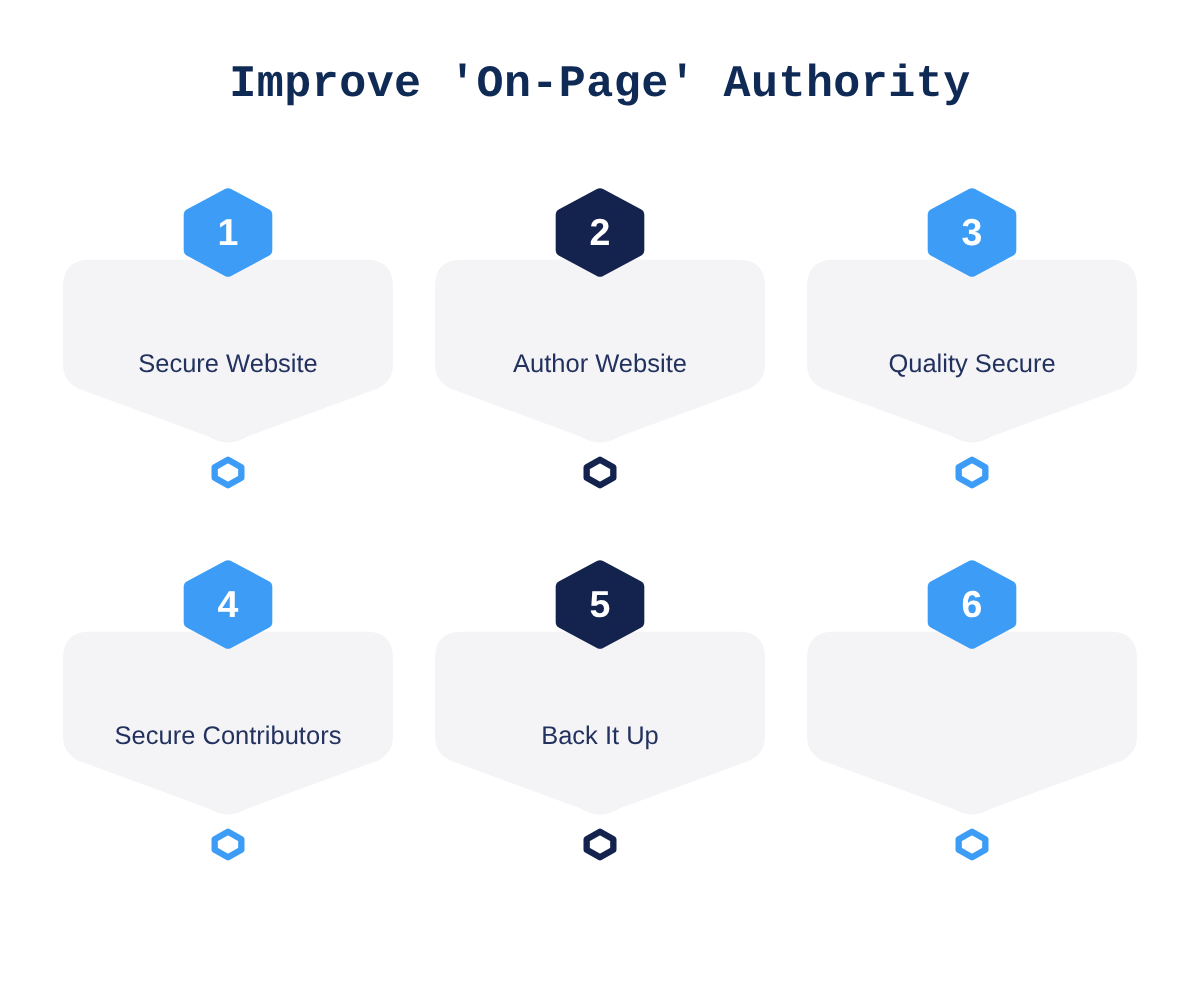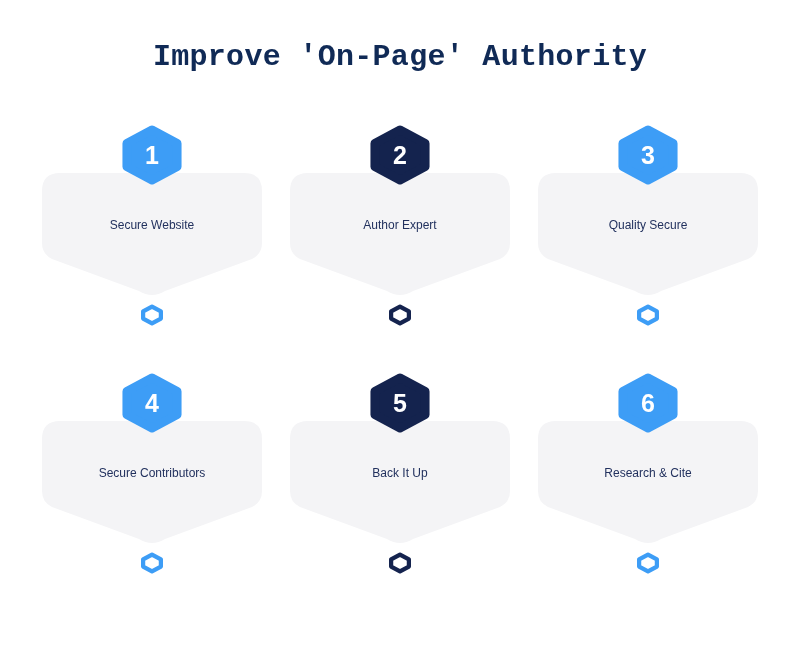--- a/index.html
+++ b/index.html
@@ -66,30 +66,30 @@
   .card {
     position: relative;
     width: 220px;
     height: 128px;
     z-index: 1;
   }
   .card-shape { position: absolute; inset: 0; width: 220px; height: 128px; }
   .card-shape path { fill: #f4f4f6; }
   .card-label {
     position: absolute;
-    top: 0;
+    top: 18px;
     left: 0;
     right: 0;
     height: 104px;
     display: flex;
     align-items: center;
     justify-content: center;
     text-align: left;
     padding: 0 30px;
-    font-size: 12px;
+    font-size: 17px;
     line-height: 1.5;
     color: #22315e;
   }
   
   .hex-icon {
     margin-top: 3px;
     width: 24px;
     height: 22px;
     display: flex;
     align-items: center;
@@ -138,21 +138,21 @@
       <div class="badge accent-navy">
         <svg viewBox="0 0 70 64" aria-hidden="true">
           <polygon points="35,6 61,20 61,44 35,58 9,44 9,20"></polygon>
         </svg>
         <span class="badge-number">2</span>
       </div>
       <div class="card">
         <svg class="card-shape" viewBox="0 0 220 128" aria-hidden="true">
           <path d="M 18 0 L 202 0 Q 220 0 220 18 L 220 70 Q 220 81 210 86 L 123 118 Q 110 126 97 118 L 10 86 Q 0 81 0 70 L 0 18 Q 0 0 18 0 Z"></path>
         </svg>
-        <div class="card-label">Author Expert</div>
+        <div class="card-label">Author Website</div>
       </div>
       <div class="hex-icon accent-navy">
         <svg viewBox="0 0 28 26" aria-hidden="true">
             <polygon points="14,3 24.5,8.8 24.5,17.2 14,23 3.5,17.2 3.5,8.8"></polygon>
           </svg>
       </div>
     </div>
 
     <div class="item">
       <div class="badge accent-blue">
@@ -218,21 +218,20 @@
       <div class="badge accent-blue">
         <svg viewBox="0 0 70 64" aria-hidden="true">
           <polygon points="35,6 61,20 61,44 35,58 9,44 9,20"></polygon>
         </svg>
         <span class="badge-number">6</span>
       </div>
       <div class="card">
         <svg class="card-shape" viewBox="0 0 220 128" aria-hidden="true">
           <path d="M 18 0 L 202 0 Q 220 0 220 18 L 220 70 Q 220 81 210 86 L 123 118 Q 110 126 97 118 L 10 86 Q 0 81 0 70 L 0 18 Q 0 0 18 0 Z"></path>
         </svg>
-        <div class="card-label">Research &amp; Cite</div>
       </div>
       <div class="hex-icon accent-blue">
         <svg viewBox="0 0 28 26" aria-hidden="true">
             <polygon points="14,3 24.5,8.8 24.5,17.2 14,23 3.5,17.2 3.5,8.8"></polygon>
           </svg>
       </div>
     </div>
 
   </div>
 </div>

